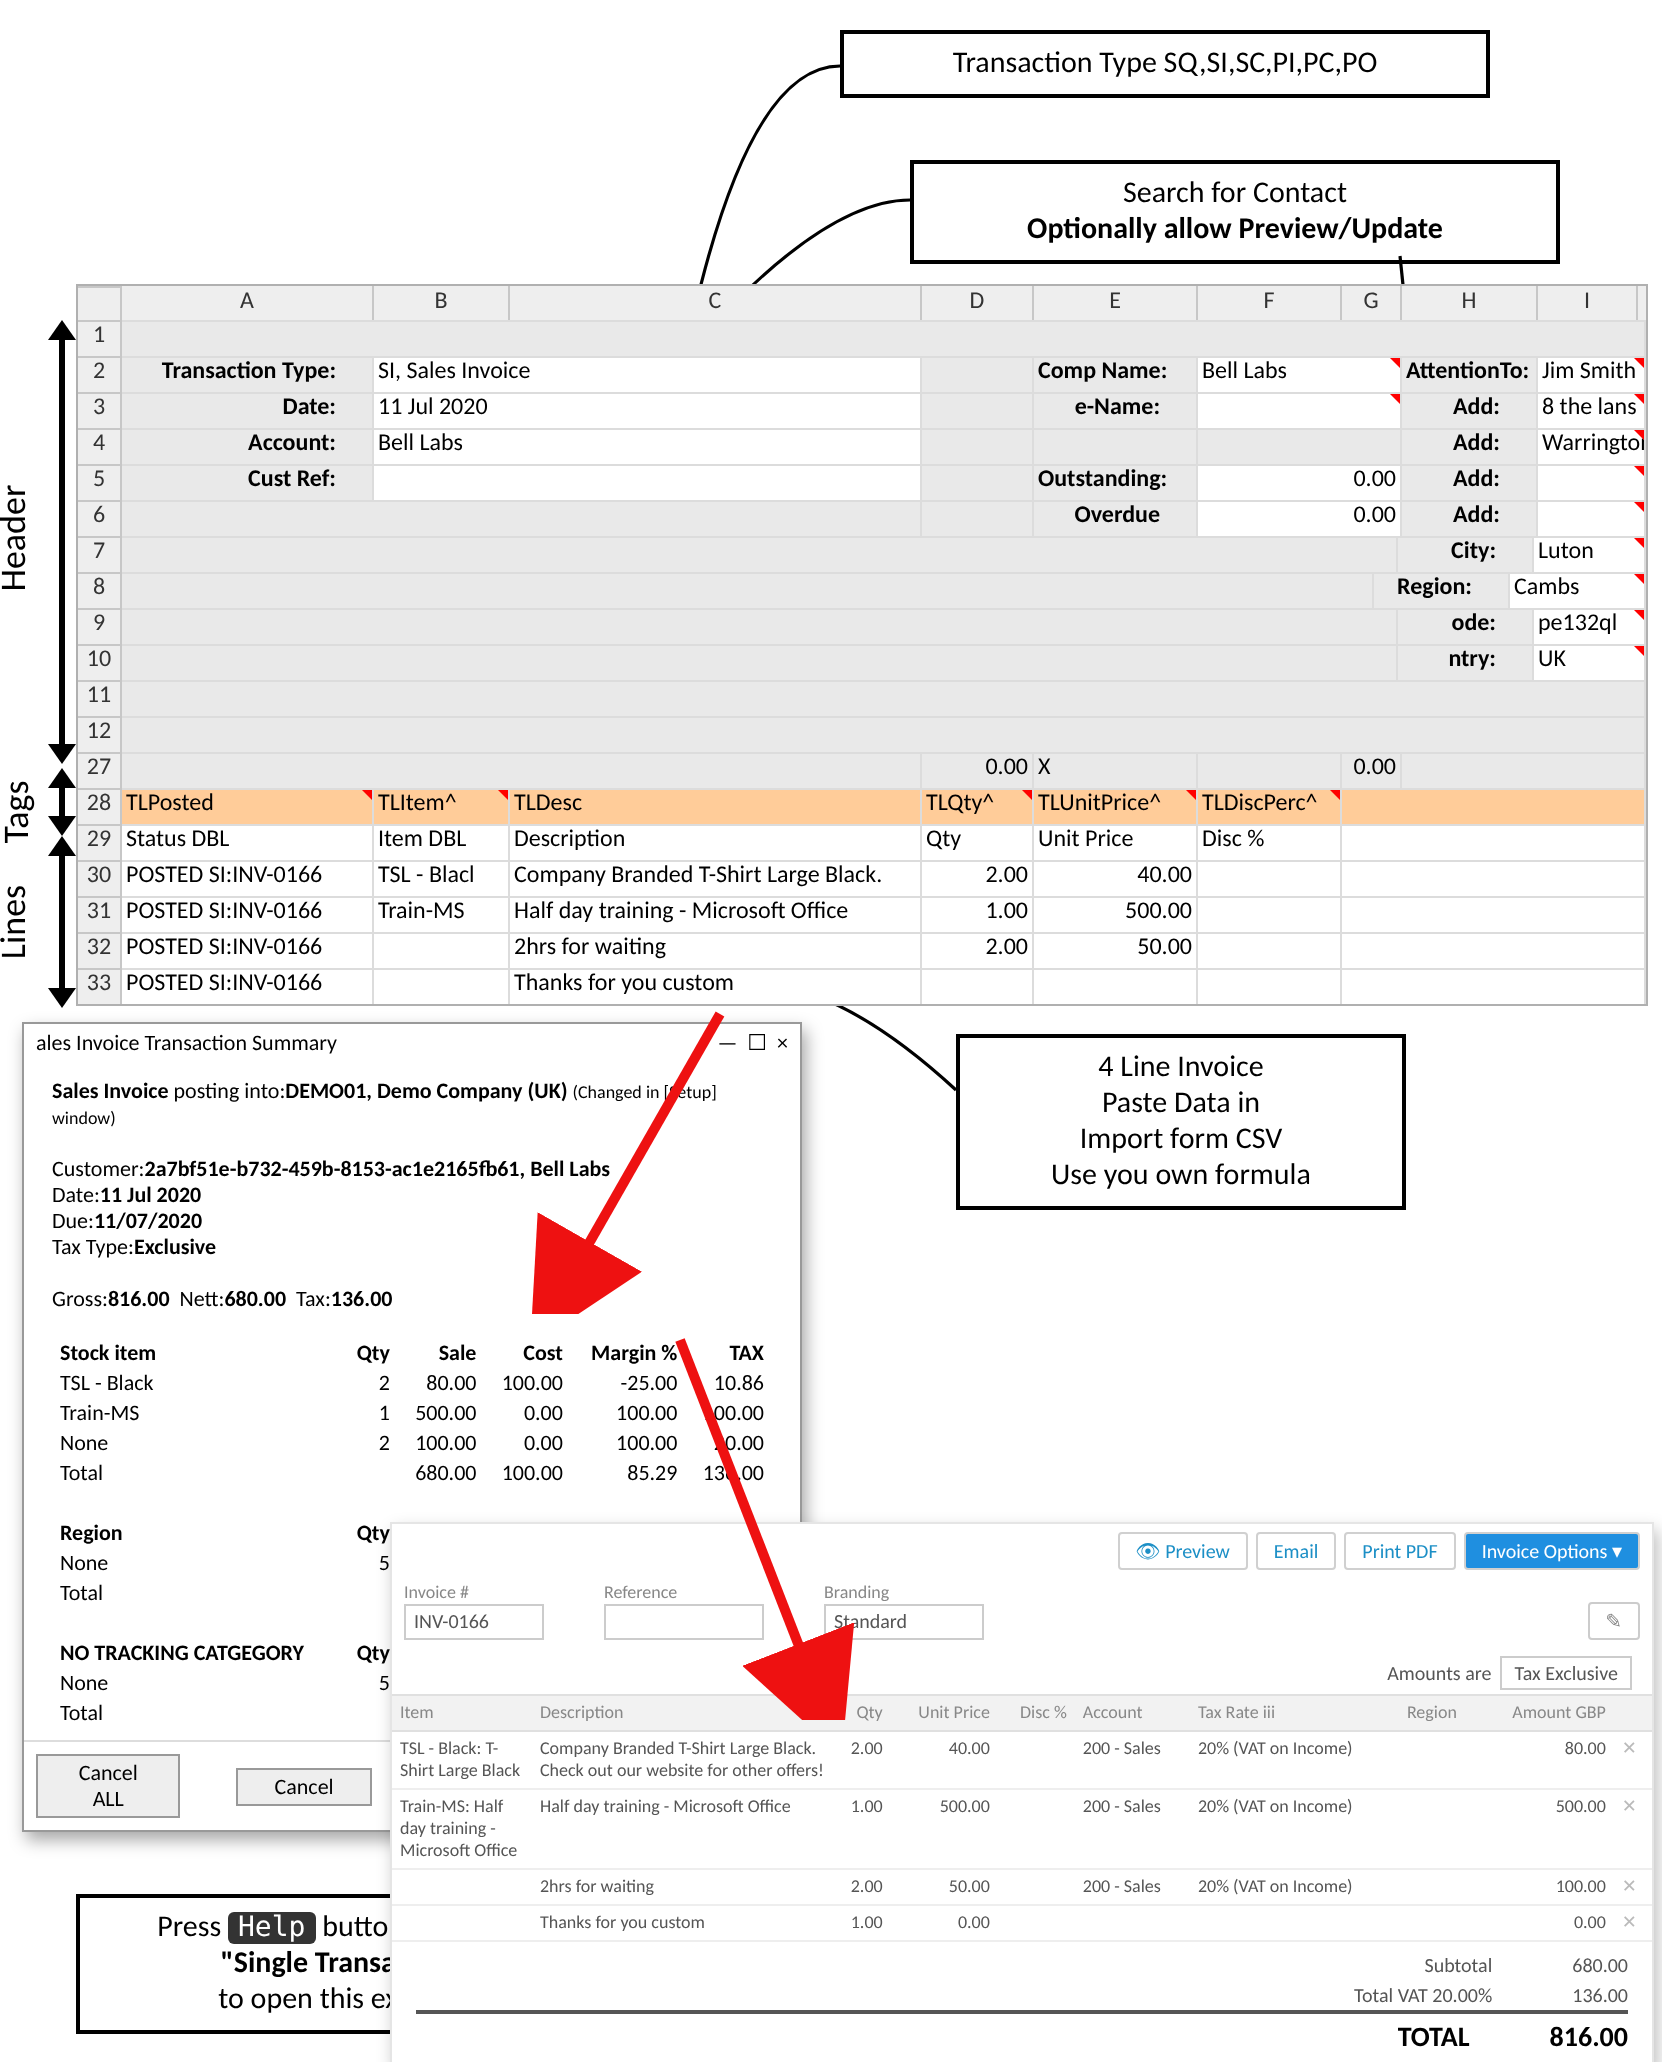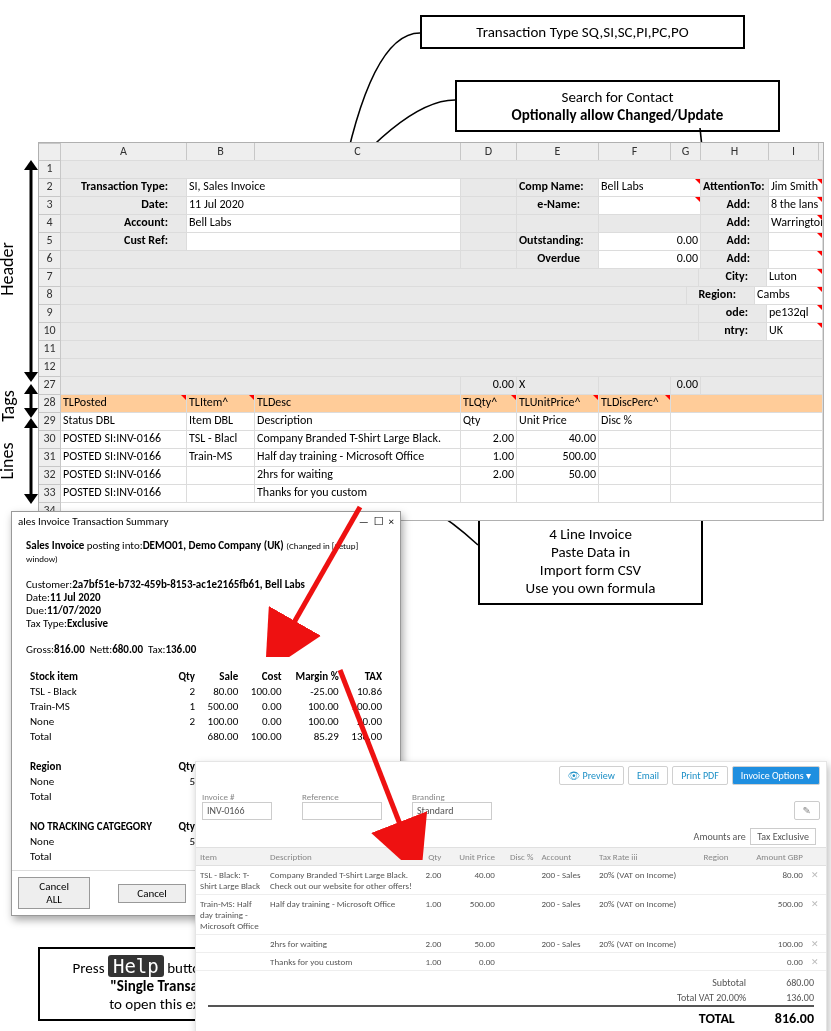--- a/index.html
+++ b/index.html
@@ -40,32 +40,32 @@
   .xero .editrow{display:flex;padding:2px 6px 6px;gap:30px;align-items:flex-end}
   .xero .editrow .fld label{display:block;font-size:9px;color:#888}
   .xero .editrow .fld .in{border:1px solid #ccc;background:#fff;height:18px;padding:1px 4px;font-size:10px}
   .xero table{width:100%;border-collapse:collapse;font-size:9px}
   .xero th{background:#f2f2f2;border-top:1px solid #e0e0e0;border-bottom:1px solid #e0e0e0;padding:3px 4px;font-weight:normal;color:#888;text-align:left}
   .xero td{border-bottom:1px solid #eee;padding:3px 4px;vertical-align:top}
   .xero td.r,.xero th.r{text-align:right}
   .xero .tots{padding:4px 12px;font-size:10px}
   .xero .tots .row{display:flex;justify-content:flex-end;gap:40px;padding:1px 0}
   .xero .tots .big{font-weight:bold;font-size:14px;color:#000;border-top:2px solid #555;padding-top:3px}
-  .helpkey{display:inline-block;background:#333;color:#fff;border-radius:3px;padding:0 5px;font-family:monospace;font-size:19px}
+  .helpkey{display:inline-block;background:#333;color:#fff;border-radius:3px;padding:0 5px;font-family:monospace;font-size:14px}
   .redarrow{position:absolute}
 </style>
 </head>
 <body>
 
 <div class="callout" style="left:420px;top:15px;width:325px">
   <span>Transaction Type SQ,SI,SC,PI,PC,PO</span>
 </div>
 <div class="callout" style="left:455px;top:80px;width:325px">
   <div>Search for Contact</div>
-  <div class="bold">Optionally allow Changed/Update</div>
+  <div class="bold">Optionally allow Preview/Update</div>
 </div>
 <div class="callout" style="left:225px;top:296px;width:435px">
   <span>Tags in row 28 denote the data in the columns below,</span><br>
   <span>in row 30 onwards</span>
   <div class="bold">Item, Description, Qty, Unit Price, Discount</div>
 </div>
 <div class="callout" style="left:478px;top:517px;width:225px">
   <div>4 Line Invoice</div>
   <div>Paste Data in</div>
   <div>Import form CSV</div>
@@ -271,24 +271,20 @@
       <div class="erow whitebg">
         <div class="rowhead">33</div>
         <div class="cell" style="width:126px">POSTED SI:INV-0166</div>
         <div class="cell" style="width:68px"></div>
         <div class="cell" style="width:206px">Thanks for you custom</div>
         <div class="cell" style="width:56px;text-align:right"></div>
         <div class="cell" style="width:82px;text-align:right"></div>
         <div class="cell" style="width:72px"></div>
         <div class="cell" style="flex:1"></div>
       </div>
-    </div>
-  <div class="erow whitebg">
-      <div class="rowhead">34</div>
-      <div class="cell" style="flex:1"></div>
     </div>
 </div>
 
 <div class="dialog">
   <div class="titlebar">
     <span>ales Invoice Transaction Summary</span>
     <span>
       <span>—</span>&nbsp;
       <span>☐</span>&nbsp;
       <span>×</span>

